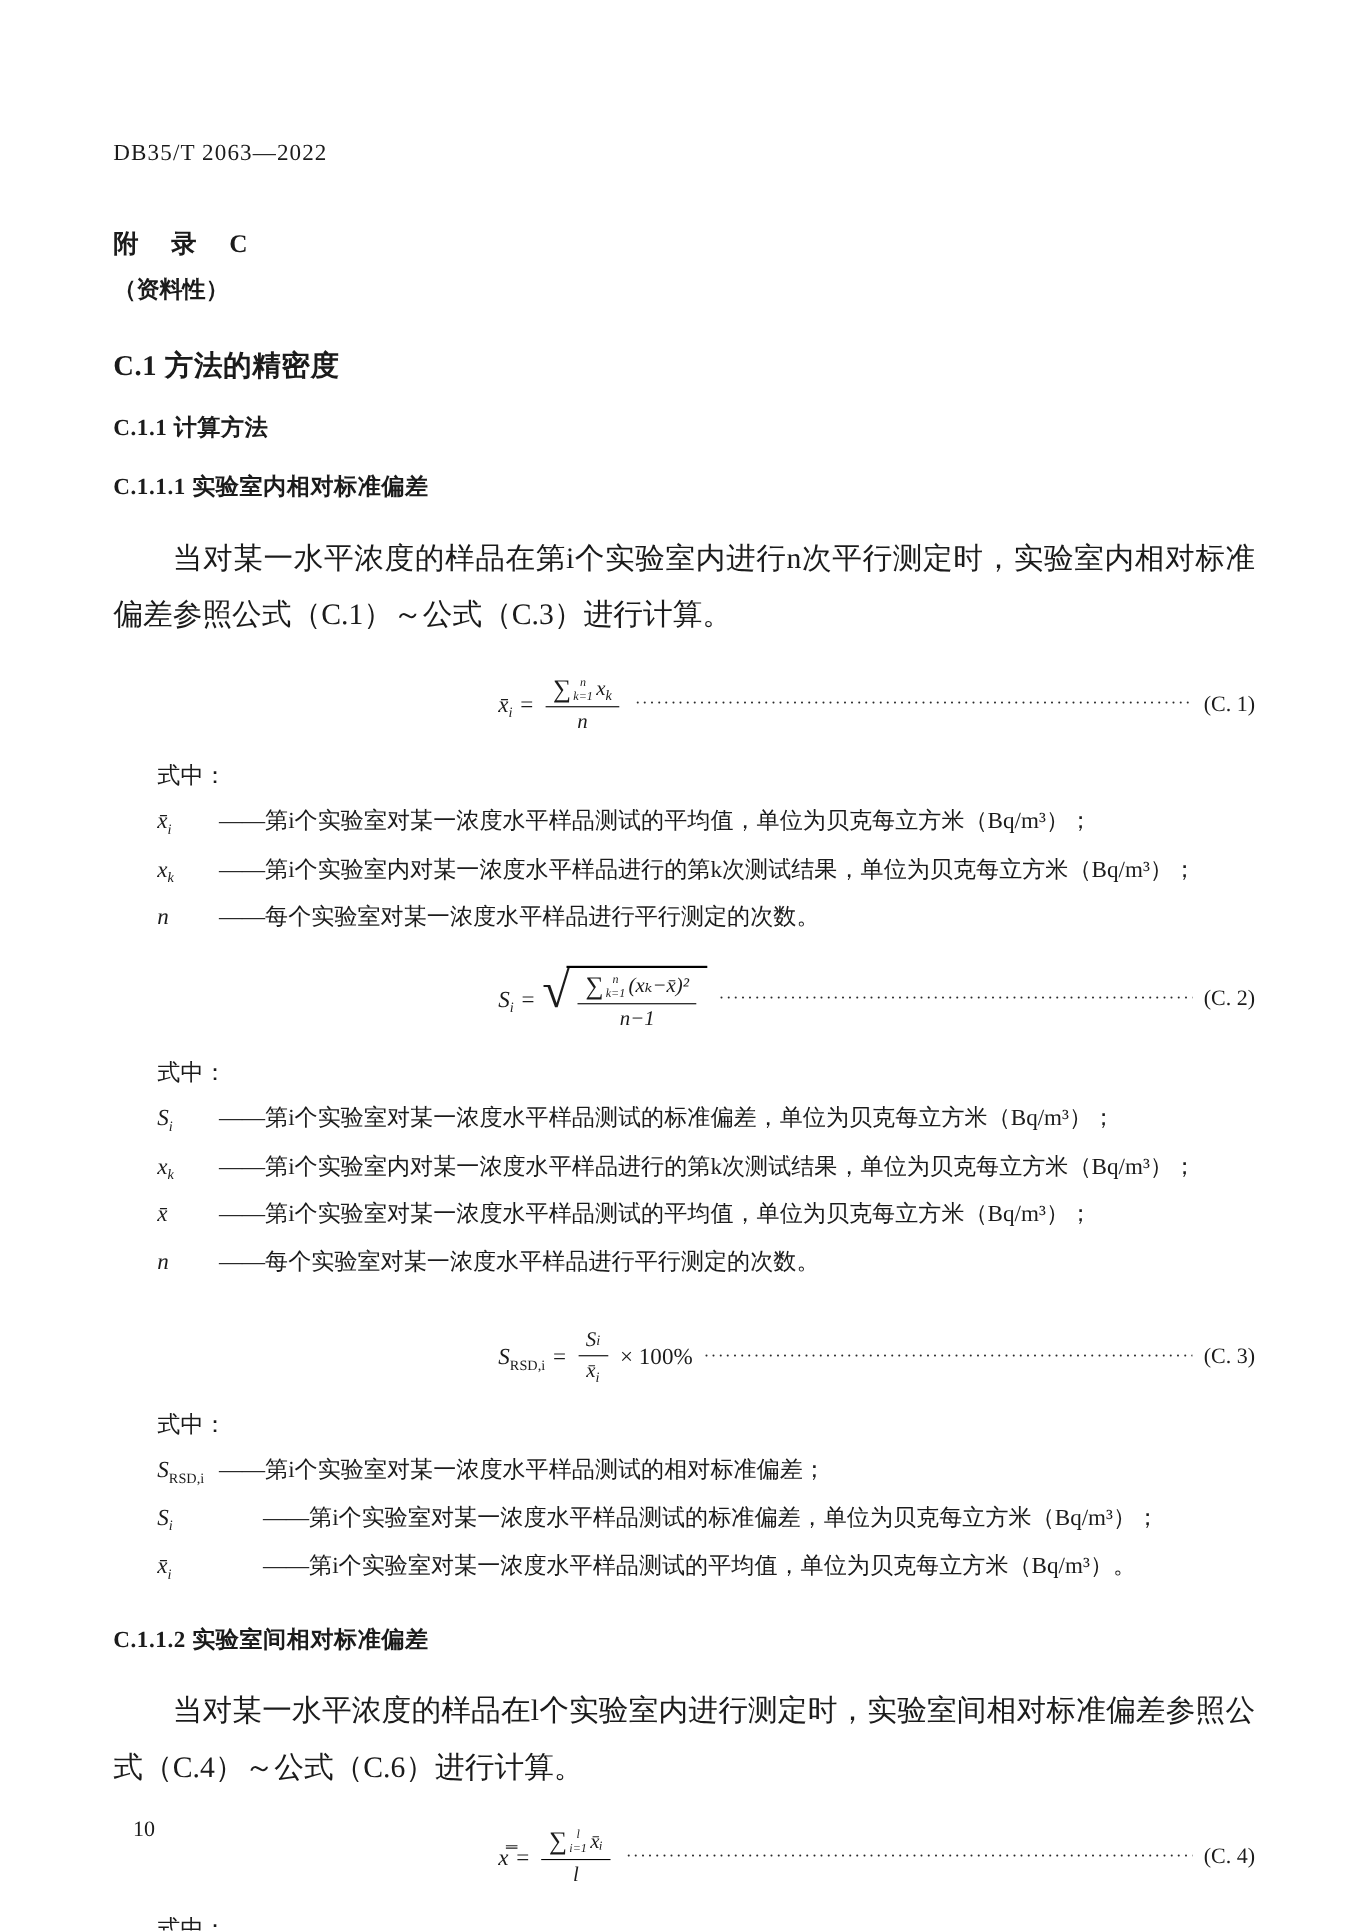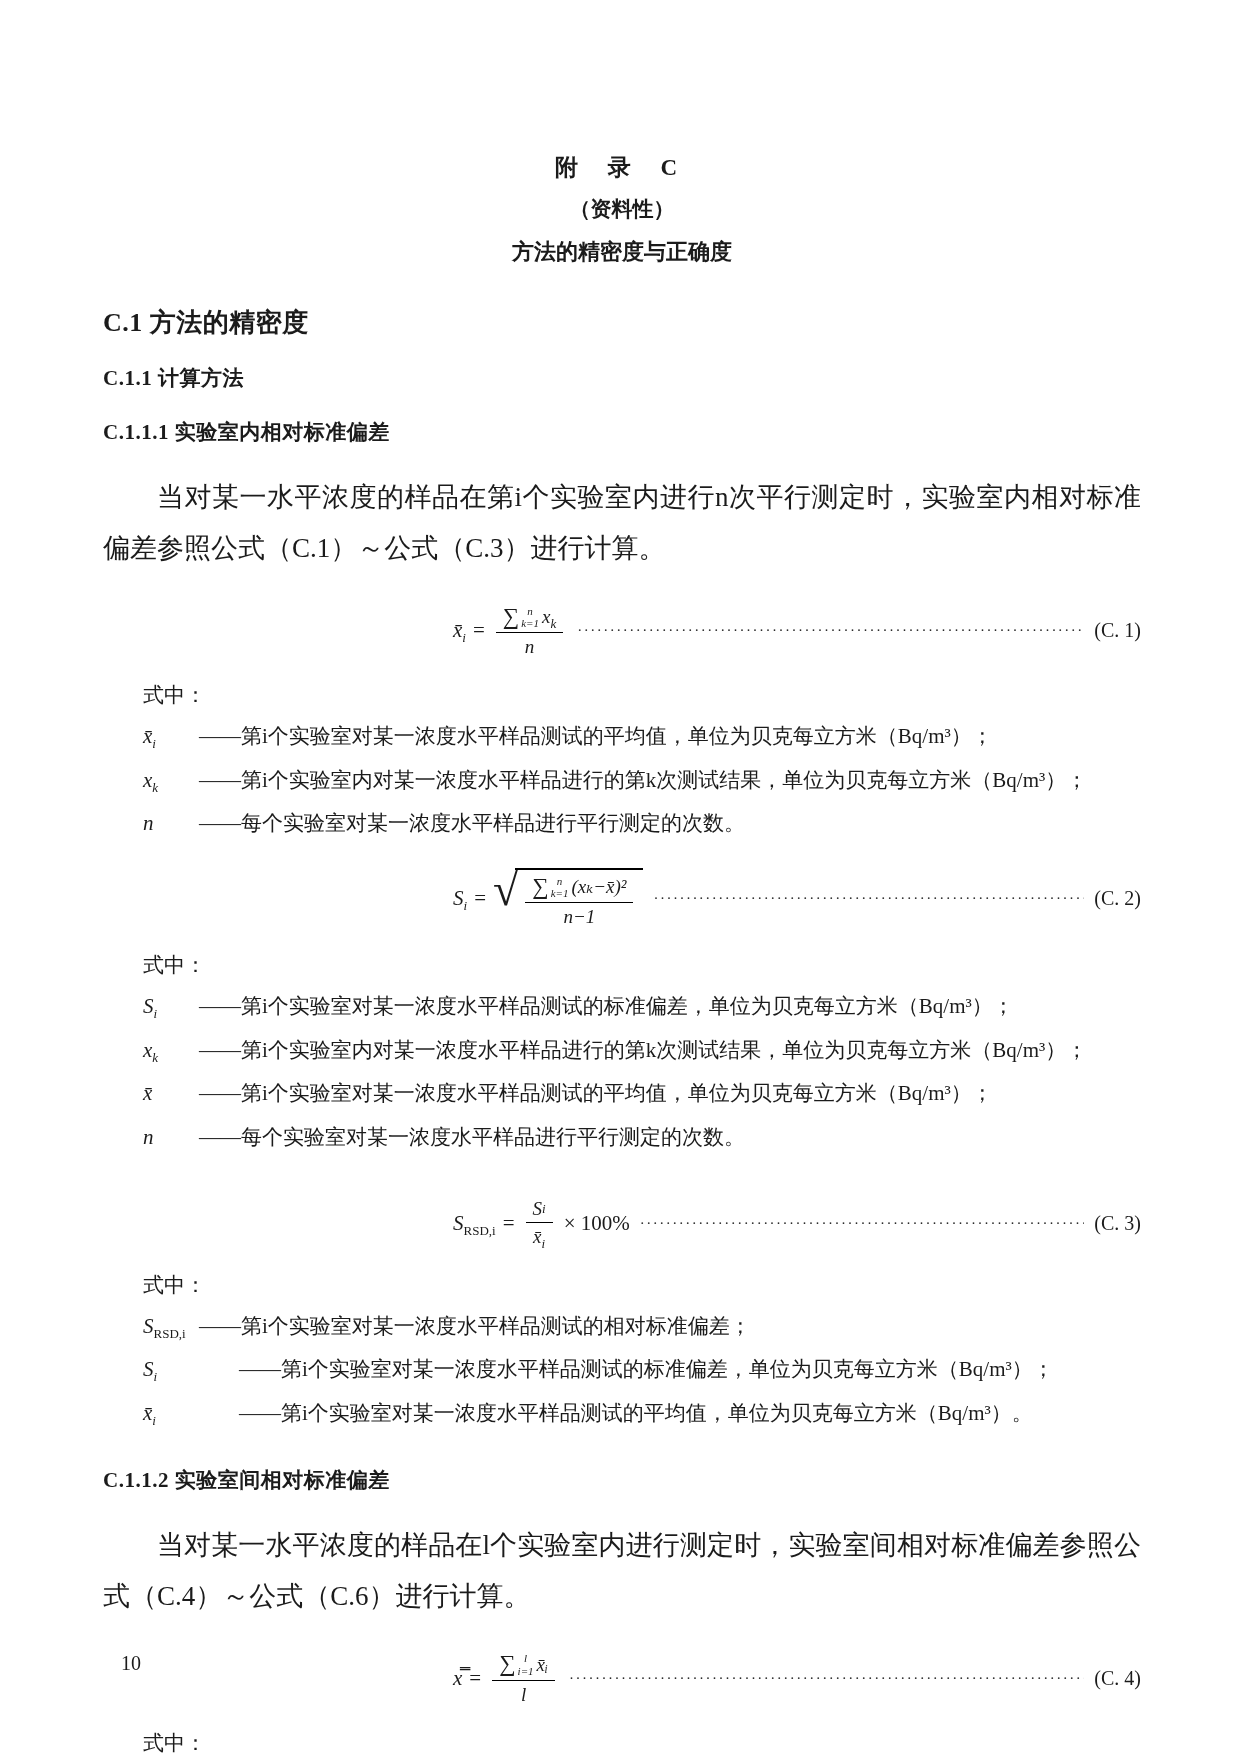--- a/index.html
+++ b/index.html
@@ -12,21 +12,21 @@
     overflow:hidden;
   }
   .page {
     width:1241px; height:1755px;
     padding:126px 100px 0 103px;
     position:relative;
     background:#fff;
   }
   .doc-number { font-size:21px; letter-spacing:1px; }
 
-  .title-block { text-align:center; margin-top:26px; }
+  .title-block { margin-top:55px; }
   .title-appendix { font-size:23px; font-weight:bold; letter-spacing:12px; }
   .title-sub { font-size:21px; font-weight:bold; margin-top:12px; }
   .title-name { font-size:22px; font-weight:bold; margin-top:14px; }
 
   .h2 { font-weight:bold; font-size:26px; margin-top:38px; letter-spacing:0.5px; }
   .h3 { font-weight:bold; font-size:21px; margin-top:24px; letter-spacing:0.5px; }
   .h4 { font-weight:bold; font-size:21px; margin-top:26px; letter-spacing:0.5px; }
 
   .para {
     font-size:27px; margin-top:26px; text-indent:2em;
@@ -82,25 +82,25 @@
 
   .page-number {
     position:absolute; left:121px; bottom:80px; font-size:20px;
   }
 </style>
 </head>
 <body>
 
 <div class="page">
 
+  <div class="doc-number">DB35/T 2063—2022</div>
 
   <div class="title-block">
     <div class="title-appendix">附 录 C</div>
     <div class="title-sub">（资料性）</div>
-    <div class="title-name">方法的精密度与正确度</div>
   </div>
 
   <div class="h2">C.1  方法的精密度</div>
   <div class="h3">C.1.1  计算方法</div>
   <div class="h4">C.1.1.1  实验室内相对标准偏差</div>
 
   <div class="para">当对某一水平浓度的样品在第i个实验室内进行n次平行测定时，实验室内相对标准偏差参照公式（C.1）～公式（C.3）进行计算。</div>
 
   <div class="formula-row">
     <span class="f-spacer"></span>

